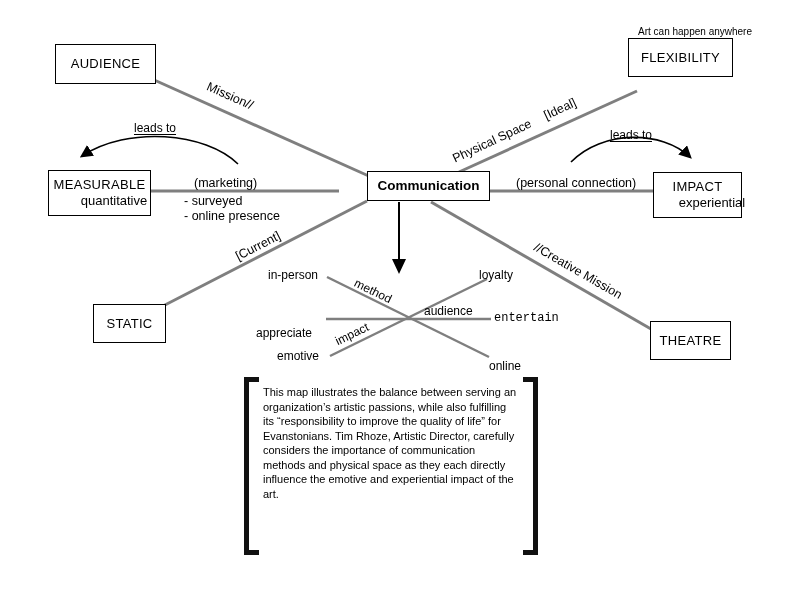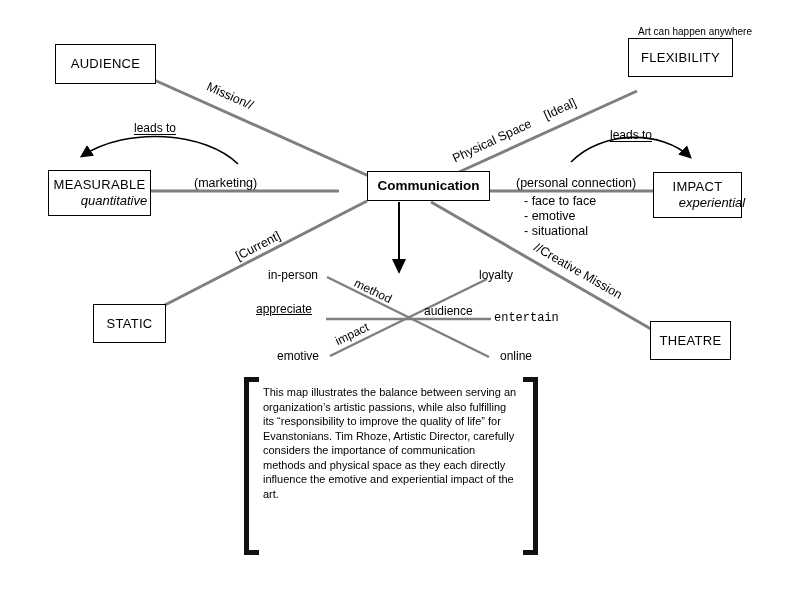--- a/index.html
+++ b/index.html
@@ -25,21 +25,21 @@
     display: flex;
     flex-direction: column;
     align-items: center;
     justify-content: center;
     font-size: 13px;
     line-height: 16px;
     text-align: center;
     letter-spacing: 0.3px;
     z-index: 2;
   }
-  .node .sub { font-style: italic; letter-spacing: 0; margin-left: 29px; }
+  .node .sub { letter-spacing: 0; margin-left: 29px; }
   .node.center-node { font-weight: bold; font-size: 13.5px; letter-spacing: 0; }
   .lbl {
     position: absolute;
     font-size: 12.5px;
     white-space: nowrap;
     z-index: 3;
   }
   .rot { text-align: center; }
   .small { font-size: 12px; }
   .note { font-size: 10px; text-align: right; }
@@ -144,37 +144,36 @@
 
   <div class="lbl rot" style="left:224px; top:239px; width:68px; transform:rotate(-27deg);">[Current]</div>
 
   <div class="lbl rot" style="left:513px; top:264px; width:130px; transform:rotate(30deg);">//Creative Mission</div>
 
   <div class="lbl small underlined" style="left:120px; top:121px; width:70px; text-align:center;">leads to</div>
 
   <div class="lbl small underlined" style="left:596px; top:128px; width:70px; text-align:center;">leads to</div>
 
   <div class="lbl" style="left:194px; top:176px;">(marketing)</div>
+  <div class="lbl list" style="left:184px; top:194px;">
+    <div>- surveyed</div>
+    <div>- online presence</div>
+  </div>
 
   <div class="lbl" style="left:516px; top:176px;">(personal connection)</div>
-  <div class="lbl list" style="left:524px; top:194px;">
-    <div>- face to face</div>
-    <div>- emotive</div>
-    <div>- situational</div>
-  </div>
 
   <div class="lbl small right-align" style="left:268px; top:268px; width:56px;">in-person</div>
   <div class="lbl small" style="left:479px; top:268px;">loyalty</div>
   <div class="lbl small rot" style="left:349px; top:284px; width:48px; transform:rotate(26deg);">method</div>
-  <div class="lbl small right-align" style="left:256px; top:302px; width:66px;text-decoration:underline;">appreciate</div>
+  <div class="lbl small right-align" style="left:256px; top:326px; width:66px;">appreciate</div>
   <div class="lbl small" style="left:424px; top:304px;">audience</div>
   <div class="lbl small" style="left:494px; top:311px;font-family:Liberation Mono, monospace;">entertain</div>
   <div class="lbl small rot" style="left:329px; top:327px; width:46px; transform:rotate(-26deg);">impact</div>
   <div class="lbl small" style="left:277px; top:349px;">emotive</div>
-  <div class="lbl small" style="left:489px; top:349px;margin-left:11px;">online</div>
+  <div class="lbl small" style="left:489px; top:359px;">online</div>
 
   <div class="bracket left"></div>
   <div class="bracket right"></div>
 
   <div class="caption-body">This map illustrates the balance between serving an organization’s artistic passions, while also fulfilling its “responsibility to improve the quality of life” for Evanstonians.  Tim Rhoze, Artistic Director, carefully considers the importance of communication methods and physical space as they each directly influence the emotive and experiential impact of the art.</div>
 
 
 </div>
 
 </body></html>

